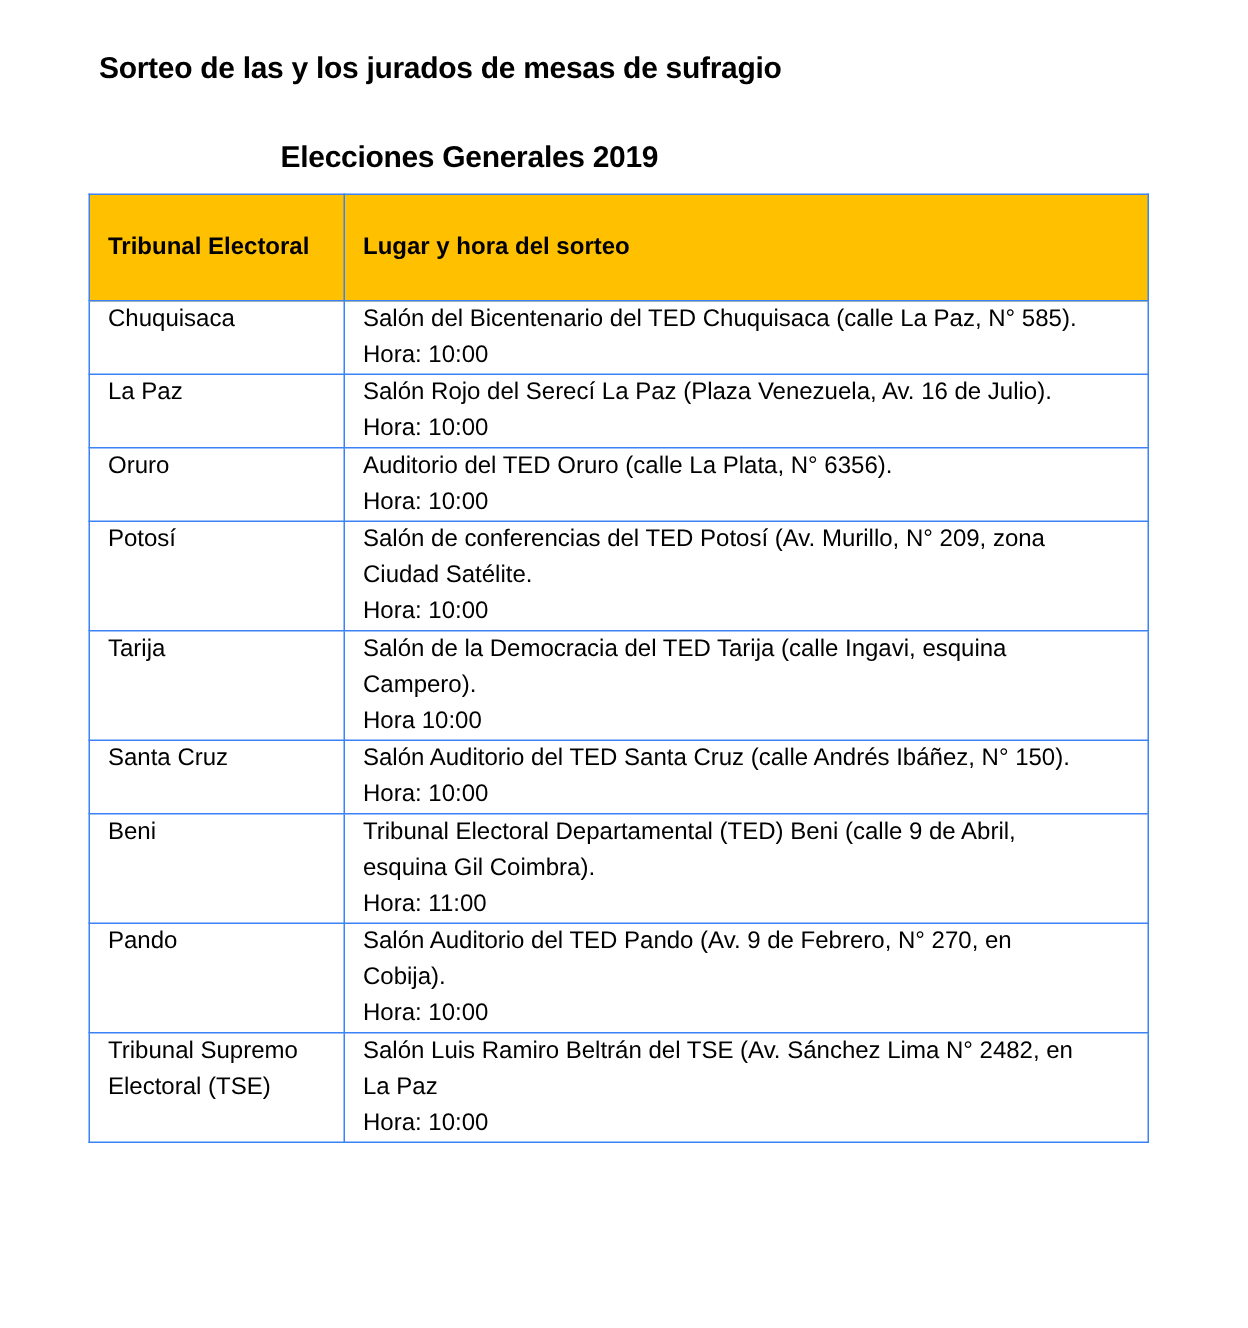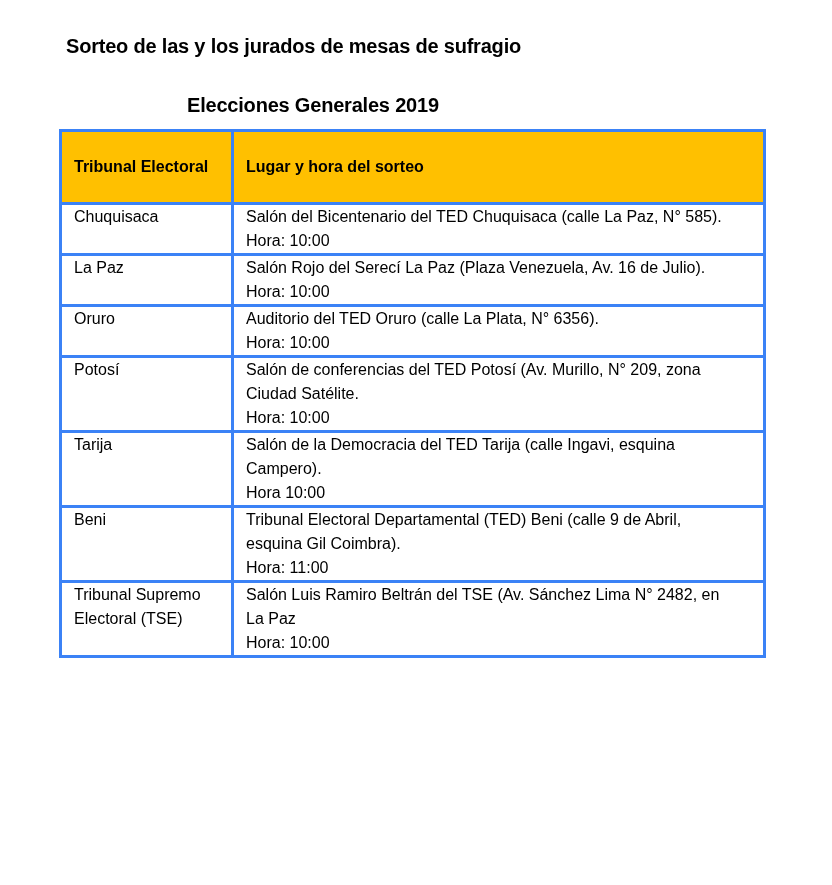--- a/index.html
+++ b/index.html
@@ -28,21 +28,21 @@
     table.schedule {
       position: absolute;
       left: 59px;
       top: 129px;
       width: 707px;
       border-collapse: collapse;
       font-size: 16px;
       line-height: 24px;
     }
     table.schedule th, table.schedule td {
-      border: 3px solid #3b82f6;
+      border: 1px solid #3b82f6;
       vertical-align: top;
       padding: 0 8px 0 12px;
     }
     table.schedule th {
       background: #FFC000;
       font-weight: bold;
       height: 70px;
       vertical-align: middle;
       font-size: 16px;
     }
@@ -107,26 +107,45 @@
           <span class="line">Tarija</span>
         </td>
         <td class="cell-lugar">
           <span class="line">Salón de la Democracia del TED Tarija (calle Ingavi, esquina</span>
           <span class="line">Campero).</span>
           <span class="line">Hora 10:00</span>
         </td>
       </tr>
       <tr>
         <td class="cell-tribunal">
+          <span class="line">Santa Cruz</span>
+        </td>
+        <td class="cell-lugar">
+          <span class="line">Salón Auditorio del TED Santa Cruz (calle Andrés Ibáñez, N° 150).</span>
+          <span class="line">Hora: 10:00</span>
+        </td>
+      </tr>
+      <tr>
+        <td class="cell-tribunal">
           <span class="line">Beni</span>
         </td>
         <td class="cell-lugar">
           <span class="line">Tribunal Electoral Departamental (TED) Beni (calle 9 de Abril,</span>
           <span class="line">esquina Gil Coimbra).</span>
           <span class="line">Hora: 11:00</span>
+        </td>
+      </tr>
+      <tr>
+        <td class="cell-tribunal">
+          <span class="line">Pando</span>
+        </td>
+        <td class="cell-lugar">
+          <span class="line">Salón Auditorio del TED Pando (Av. 9 de Febrero, N° 270, en</span>
+          <span class="line">Cobija).</span>
+          <span class="line">Hora: 10:00</span>
         </td>
       </tr>
       <tr>
         <td class="cell-tribunal">
           <span class="line">Tribunal Supremo</span>
           <span class="line">Electoral (TSE)</span>
         </td>
         <td class="cell-lugar">
           <span class="line">Salón Luis Ramiro Beltrán del TSE (Av. Sánchez Lima N°  2482, en</span>
           <span class="line">La Paz</span>

